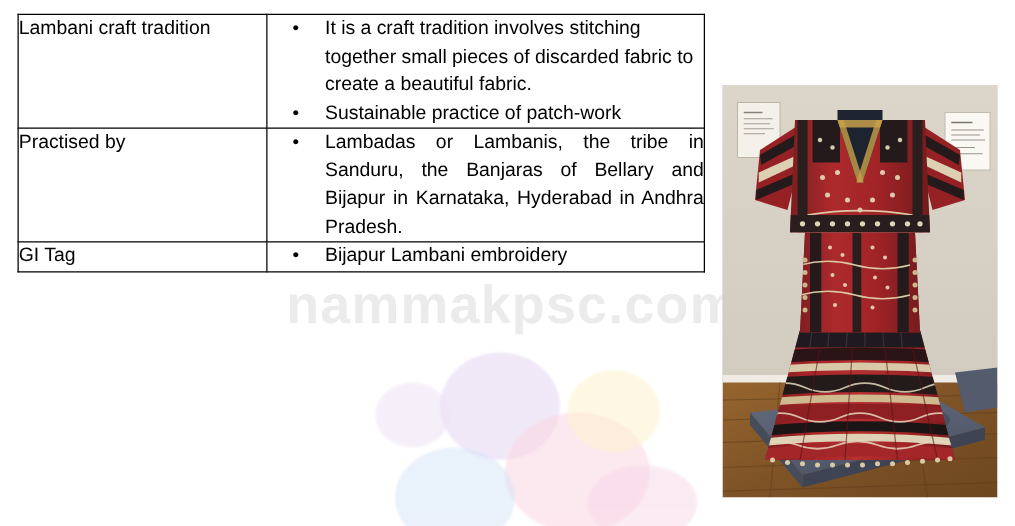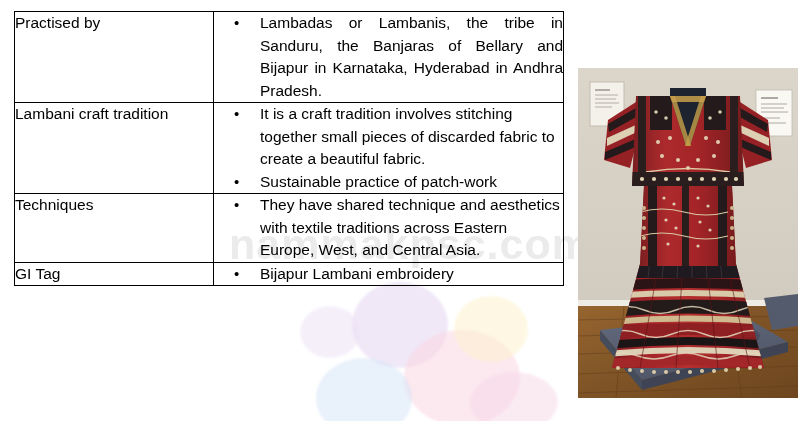--- a/index.html
+++ b/index.html
@@ -130,51 +130,41 @@
   <div class="blob" style="left:470px; top:372px; width:88px; height:60px; background:#f7d8e8; opacity:.5;"></div>
   <div class="blob" style="left:300px; top:306px; width:60px; height:52px; background:#ece1f6; opacity:.5;"></div>
 </div>
 
 <div id="watermark">nammakpsc.com</div>
 
 <table id="info-table">
   <tbody>
     <tr>
       <td class="col-label">
-        <div class="label-text">Practised by</div>
-      </td>
-      <td class="col-content">
-        <ul class="bullets">
-          <li class="justified">Lambadas or Lambanis, the tribe in Sanduru, the Banjaras of Bellary and Bijapur in Karnataka, Hyderabad in Andhra Pradesh.</li>
-        </ul>
-      </td>
-    </tr>
-
-    <tr>
-      <td class="col-label">
         <div class="label-text">Lambani craft tradition</div>
       </td>
       <td class="col-content">
         <ul class="bullets">
           <li>It is a craft tradition involves stitching together small pieces of discarded fabric to create a beautiful fabric.</li>
           <li>Sustainable practice of patch-work</li>
         </ul>
       </td>
     </tr>
 
     <tr>
       <td class="col-label">
-        <div class="label-text">Techniques</div>
+        <div class="label-text">Practised by</div>
       </td>
       <td class="col-content">
         <ul class="bullets">
-          <li>They have  shared technique and aesthetics with textile traditions across Eastern Europe, West, and Central Asia.</li>
+          <li class="justified">Lambadas or Lambanis, the tribe in Sanduru, the Banjaras of Bellary and Bijapur in Karnataka, Hyderabad in Andhra Pradesh.</li>
         </ul>
       </td>
     </tr>
+
 
     <tr>
       <td class="col-label">
         <div class="label-text">GI Tag</div>
       </td>
       <td class="col-content">
         <ul class="bullets">
           <li>Bijapur Lambani embroidery</li>
         </ul>
       </td>

